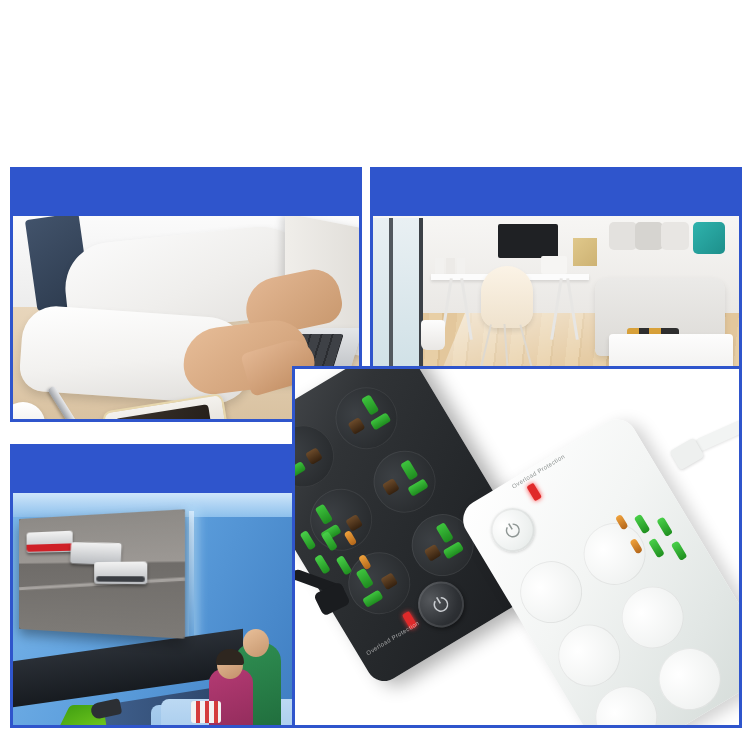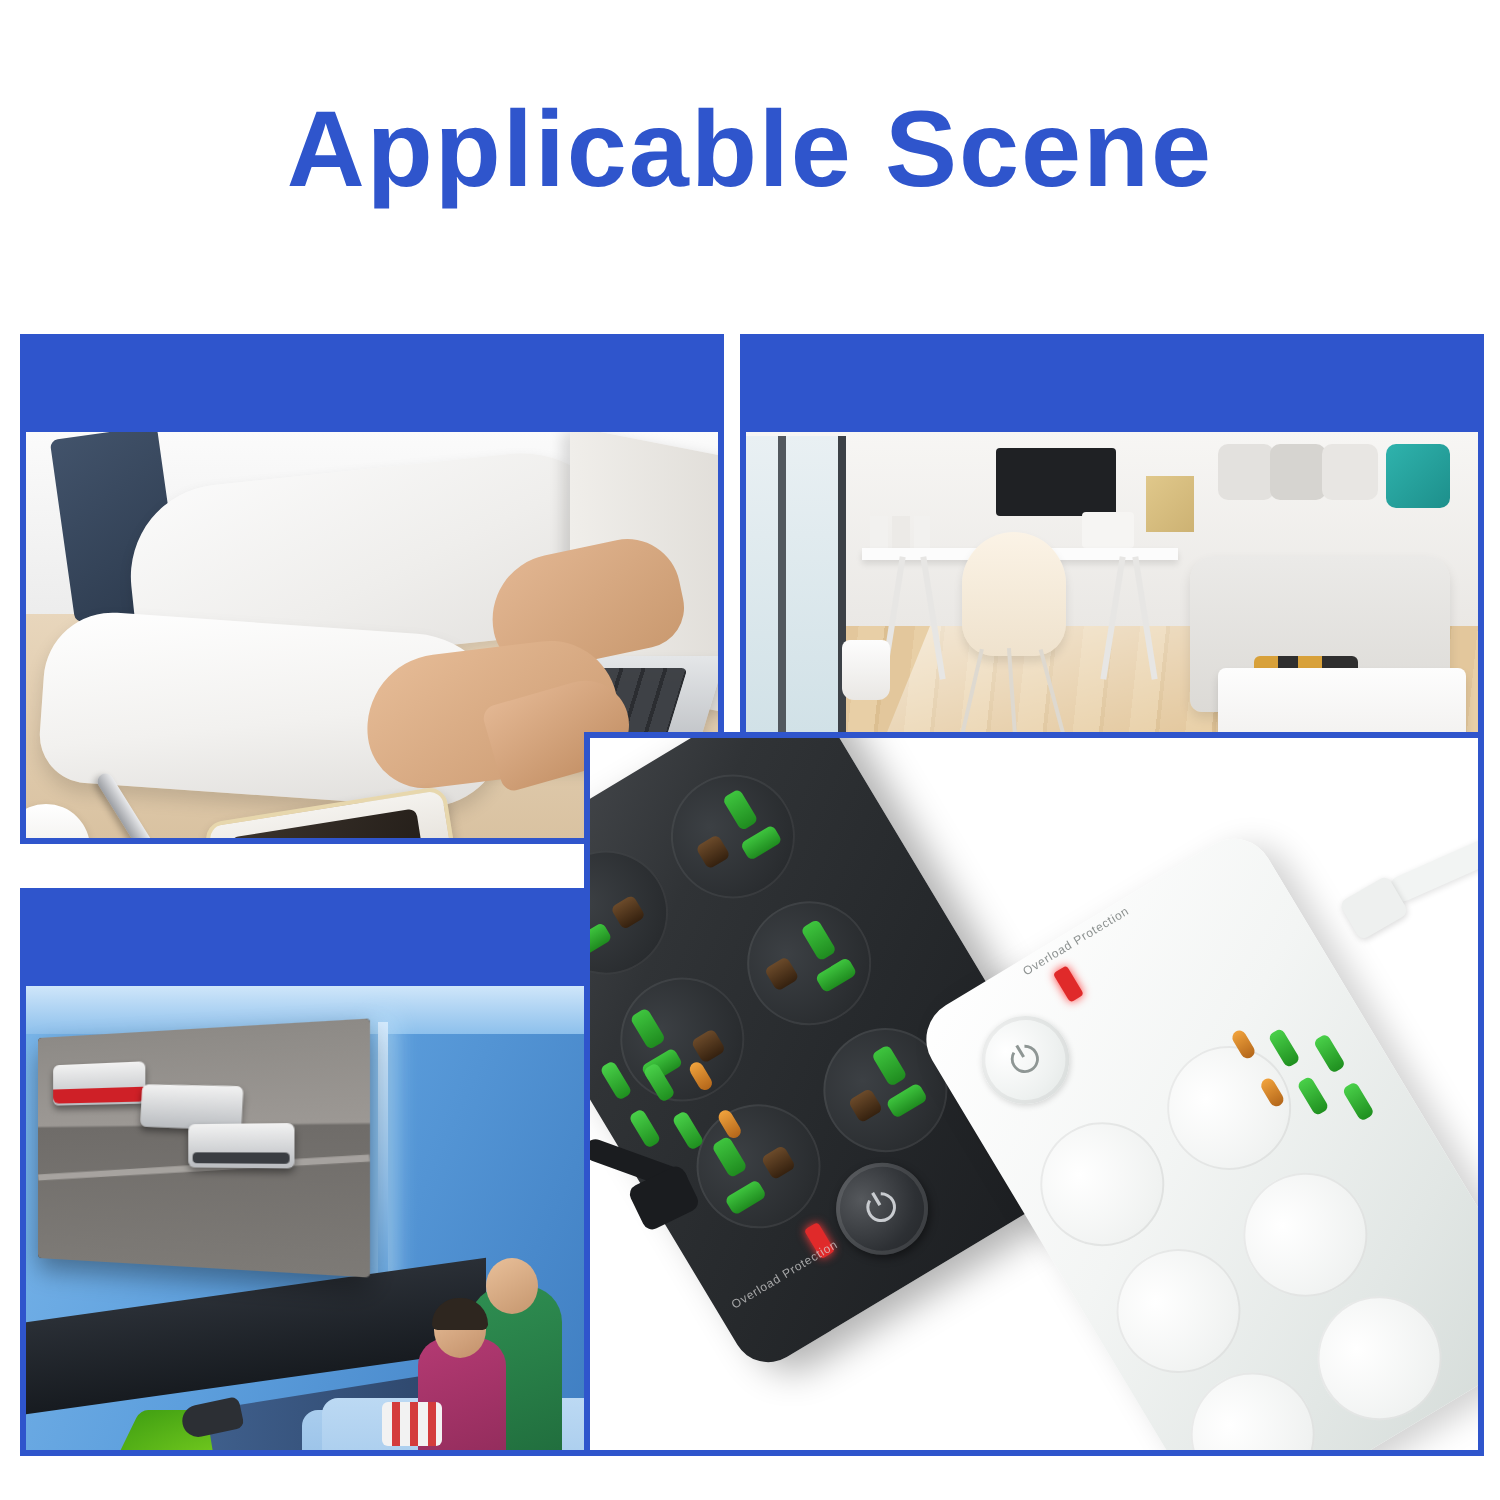--- a/index.html
+++ b/index.html
@@ -238,21 +238,20 @@
   .pwr-glyph-w{color:#8e9694;font-size:19px;line-height:19px;}
   .brand-w{position:absolute;font-size:6px;letter-spacing:.4px;white-space:nowrap;color:rgba(120,126,124,.85);}
   .cord-w{position:absolute;background:#f2f4f3;border-radius:8px;box-shadow:0 1px 3px rgba(0,0,0,.12);}
   .plugbody{position:absolute;background:#eef0ef;border-radius:4px;box-shadow:0 1px 3px rgba(0,0,0,.15);}
 </style>
 </head>
 <body>
 
 <div class="page">
 
-  <div class="title">Applicable Scene</div>
 
   <div class="panel" id="p1">
     <div class="panel-head"></div>
     <div class="panel-num">01</div>
     <div class="panel-img">
       <div class="desk-scene">
         <div class="desk-wall"></div>
         <div class="desk-top"></div>
         <div class="suit"></div>
         <div class="arm-far"></div>

